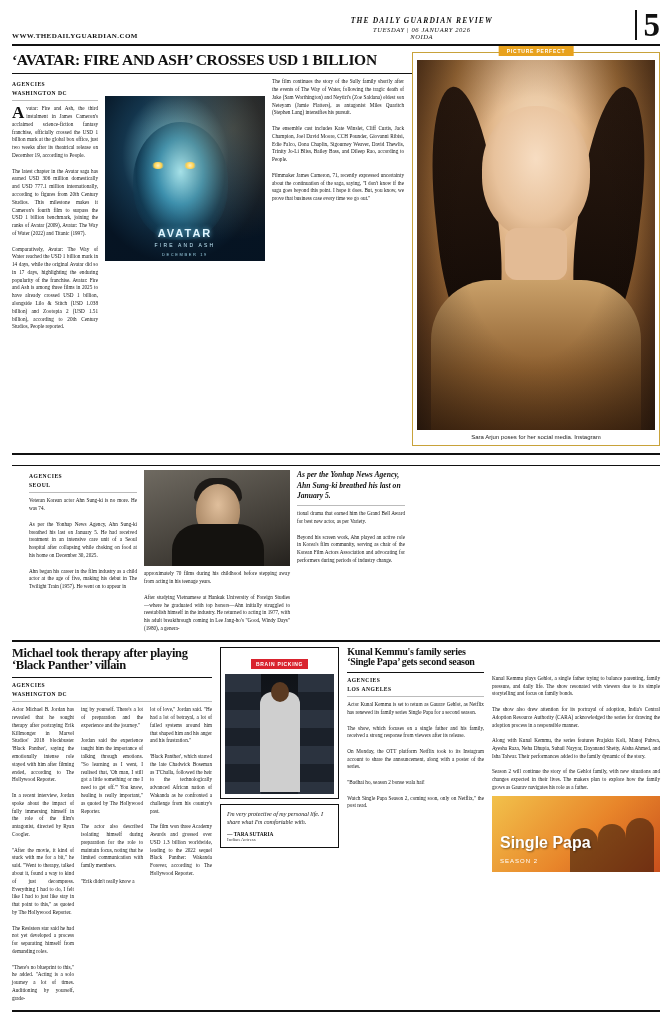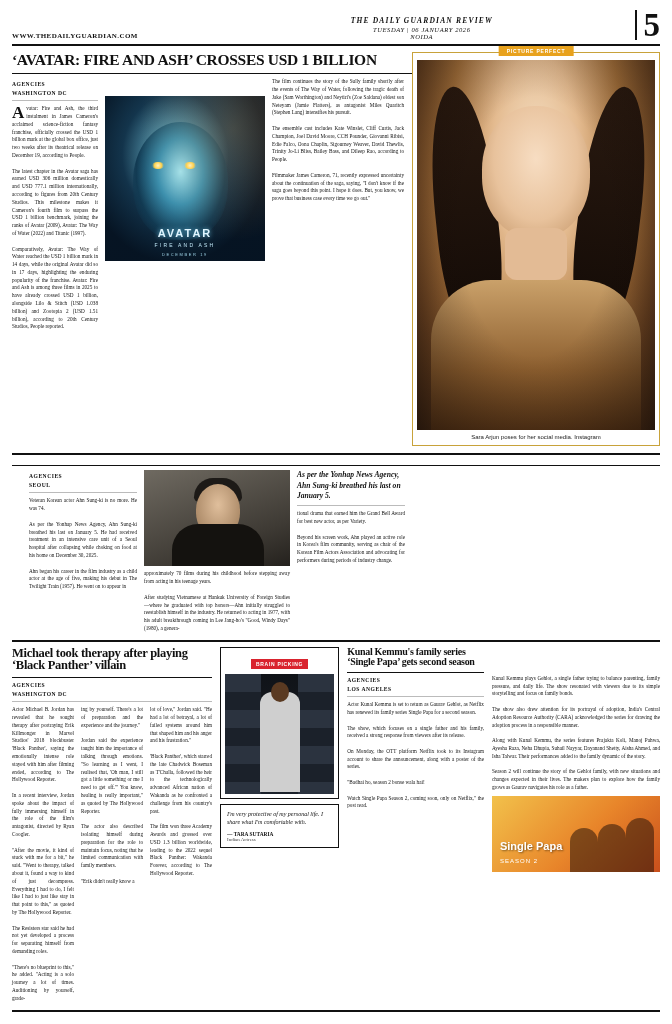--- a/index.html
+++ b/index.html
@@ -231,21 +231,21 @@
   .quote-by { font-size: 5.4px; font-weight: bold; margin-top: 4px; }
   .quote-role { font-size: 5px; color: #444; }
 
   .kk-img {
     width: 100%; height: 76px; margin-top: 4px;
     background: linear-gradient(135deg, #f2c14b 0%, #e8852a 55%, #c94f1c 100%);
     position: relative; overflow: hidden;
   }
   .kk-img .t1 {
     position: absolute; left: 8px; bottom: 20px; color: #fff;
-    font-size: 11px; font-weight: bold; font-family: "Liberation Sans", sans-serif;
+    font-size: 16px; font-weight: bold; font-family: "Liberation Sans", sans-serif;
     text-shadow: 1px 1px 2px rgba(0,0,0,0.45);
   }
   .kk-img .t2 {
     position: absolute; left: 8px; bottom: 8px; color: #fff;
     font-size: 6px; letter-spacing: 1px; font-family: "Liberation Sans", sans-serif;
   }
   .kk-img .f1, .kk-img .f2, .kk-img .f3 {
     position: absolute; bottom: 0; width: 28px; height: 54px;
     background: rgba(40,20,10,0.55); border-radius: 14px 14px 0 0;
   }

